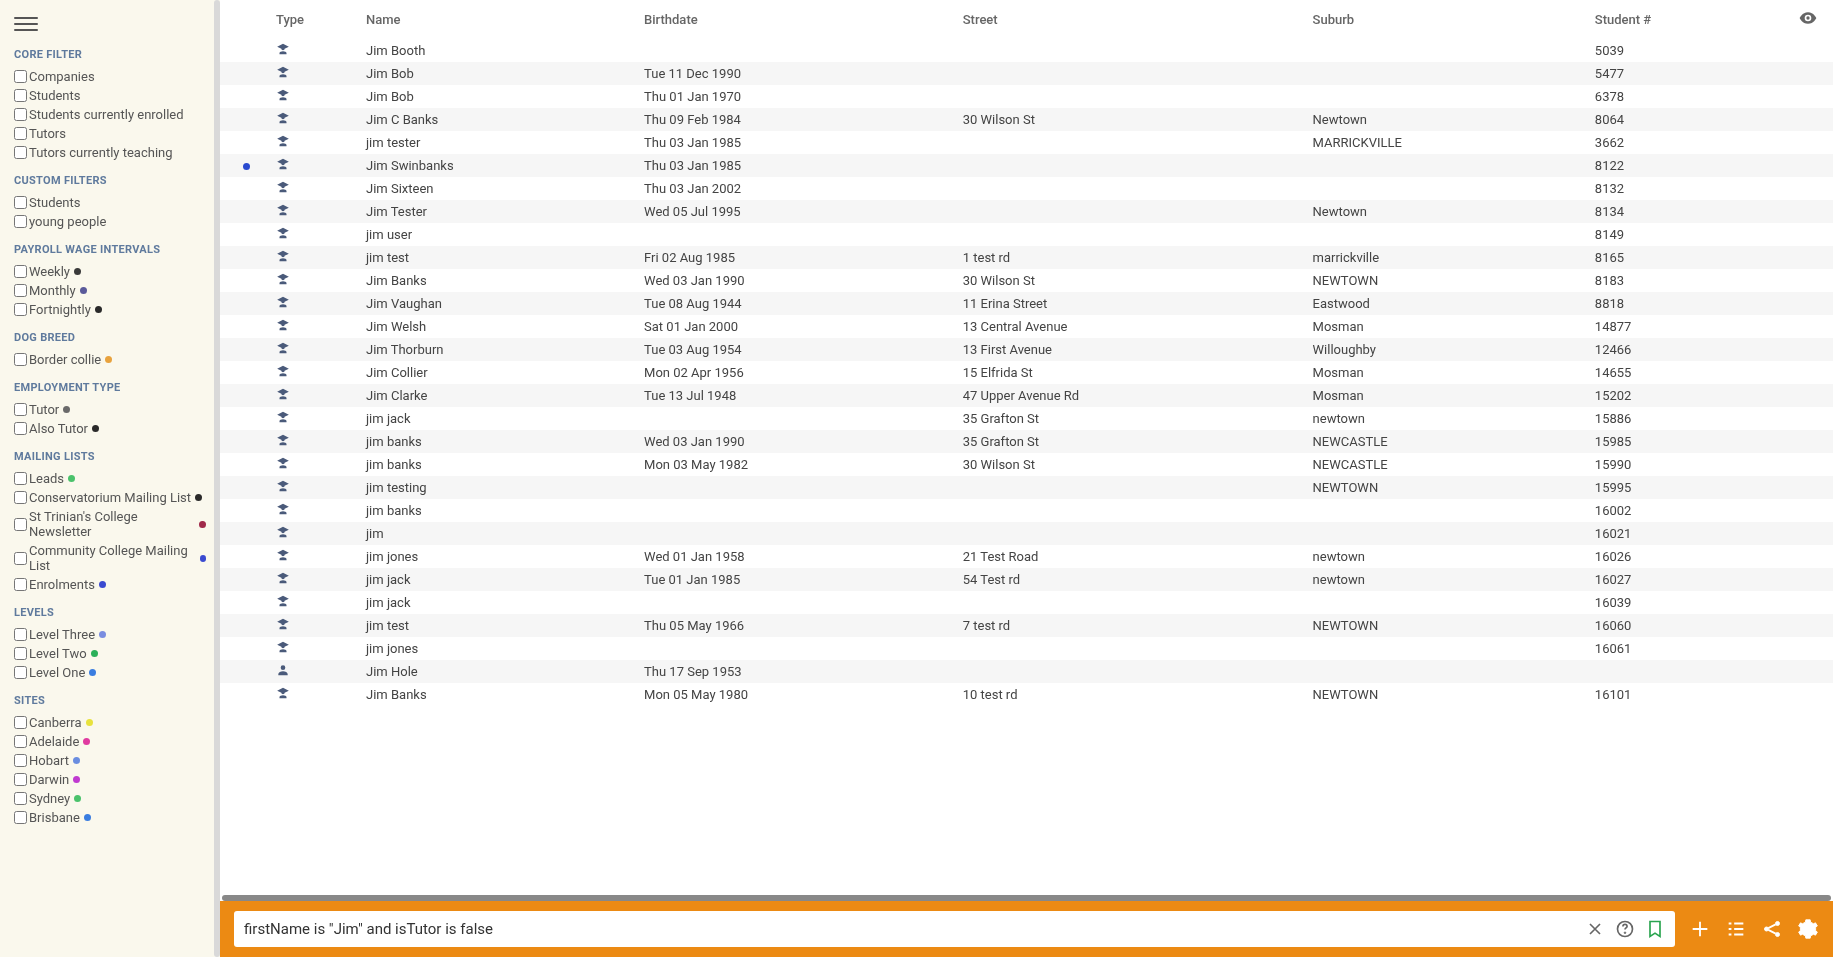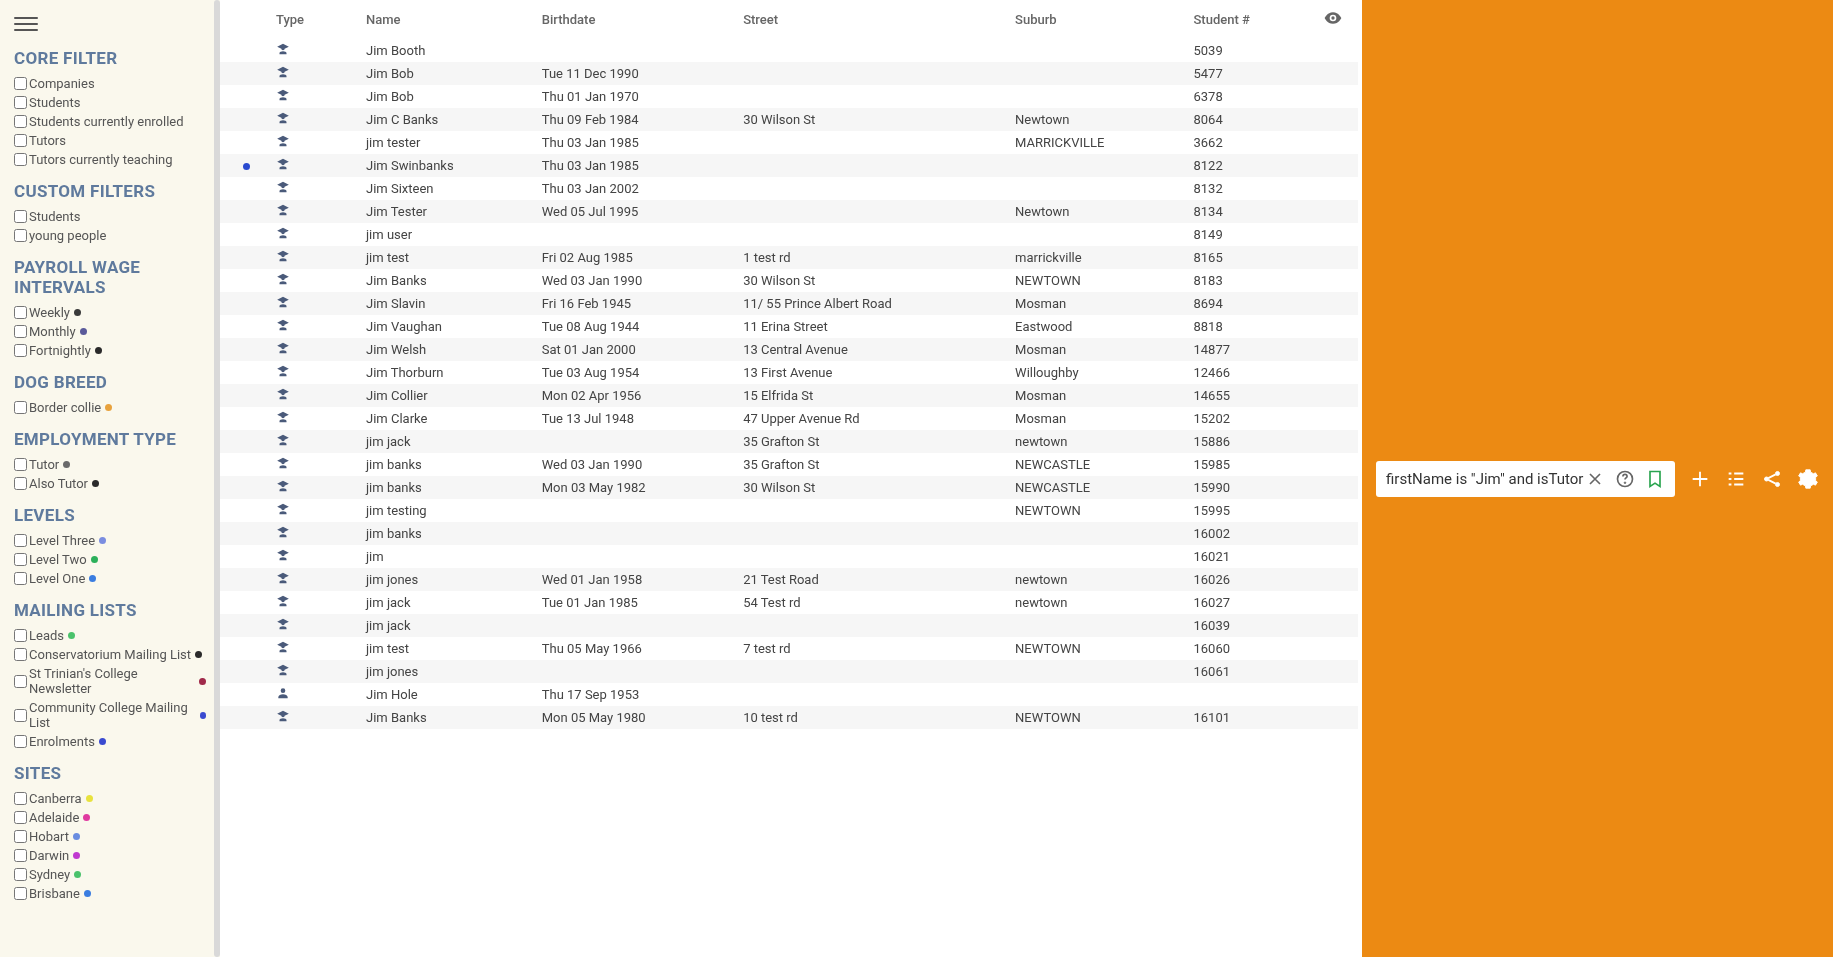--- a/index.html
+++ b/index.html
@@ -6,26 +6,26 @@
 html,body { height:100%; }
 body { display:flex; flex-direction:column; background:#fff; overflow:hidden; font-size:13px; color:#444; }
 
 .layout { display:flex; flex:1; min-height:0; }
 .sidebar { width:220px; background:#faf8ed; padding:12px 14px; overflow-y:auto; font-size:13px; position:relative; }
 .sidebar-divider { position:absolute; right:0; top:0; bottom:0; width:6px; background:#d9d9d9; border-radius:3px; }
 .hamburger { width:24px; height:24px; cursor:pointer; margin-bottom:12px; display:flex; flex-direction:column; justify-content:center; gap:4px; }
 .hamburger span { display:block; height:2px; background:#555; border-radius:1px; }
 
 .filter-section { margin-top:12px; }
-.filter-section h4 { font-size:17px; font-weight:700; color:#5f7a9d; letter-spacing:0.3px; margin-bottom:6px; }
+.filter-section h4 { font-size:11px; font-weight:700; color:#5f7a9d; letter-spacing:0.3px; margin-bottom:6px; }
 .filter-item { display:flex; align-items:center; gap:2px; padding:2px 0; font-size:13px; color:#555; cursor:pointer; }
 .filter-item input[type=checkbox] { width:13px; height:13px; border:1px solid #999; }
 .dot { width:7px; height:7px; border-radius:50%; display:inline-block; margin-left:2px; }
 
-.main { flex:1; display:flex; flex-direction:row; min-width:0;justify-content:flex-end; }
+.main { flex:1; display:flex; flex-direction:column; min-width:0;justify-content:flex-end; }
 .table-wrap { flex:1; overflow:auto; }
 table { width:100%; border-collapse:collapse; }
 thead th { text-align:left; font-weight:500; font-size:13px; color:#666; padding:8px 12px; background:#fff; position:sticky; top:0; }
 thead th:first-child { width:44px; padding-left:20px; }
 thead th.col-type { width:90px; }
 thead th.col-eye { width:50px; text-align:center; }
 tbody tr { height:22px; }
 tbody tr:nth-child(even) { background:#f6f6f6; }
 tbody td { padding:3px 12px; font-size:13px; color:#444; white-space:nowrap; }
 td.dotcell { width:44px; text-align:center; padding-left:20px; }
@@ -122,63 +122,63 @@
             <span>Tutor</span>
             <span class="dot" style="background: rgb(106, 106, 106);"></span>
           </label>
           <label class="filter-item">
             <input type="checkbox" style="">
             <span>Also Tutor</span>
             <span class="dot" style="background: rgb(42, 42, 42);"></span>
           </label>
         </div>
         <div class="filter-section">
+          <h4>MAILING LISTS</h4>
+          <label class="filter-item">
+            <input type="checkbox" style="">
+            <span>Leads</span>
+            <span class="dot" style="background: rgb(74, 194, 107);"></span>
+          </label>
+          <label class="filter-item">
+            <input type="checkbox" style="">
+            <span>Conservatorium Mailing List</span>
+            <span class="dot" style="background: rgb(42, 42, 42);"></span>
+          </label>
+          <label class="filter-item">
+            <input type="checkbox" style="">
+            <span>St Trinian's College Newsletter</span>
+            <span class="dot" style="background: rgb(160, 42, 74);"></span>
+          </label>
+          <label class="filter-item">
+            <input type="checkbox" style="">
+            <span>Community College Mailing List</span>
+            <span class="dot" style="background: rgb(58, 74, 208);"></span>
+          </label>
+          <label class="filter-item">
+            <input type="checkbox" style="">
+            <span>Enrolments</span>
+            <span class="dot" style="background: rgb(58, 74, 208);"></span>
+          </label>
+        </div>
+        <div class="filter-section">
           <h4>LEVELS</h4>
           <label class="filter-item">
             <input type="checkbox" style="">
             <span>Level Three</span>
             <span class="dot" style="background: rgb(122, 141, 224);"></span>
           </label>
           <label class="filter-item">
             <input type="checkbox" style="">
             <span>Level Two</span>
             <span class="dot" style="background: rgb(43, 176, 90);"></span>
           </label>
           <label class="filter-item">
             <input type="checkbox" style="">
             <span>Level One</span>
             <span class="dot" style="background: rgb(58, 125, 224);"></span>
-          </label>
-        </div>
-        <div class="filter-section">
-          <h4>MAILING LISTS</h4>
-          <label class="filter-item">
-            <input type="checkbox" style="">
-            <span>Leads</span>
-            <span class="dot" style="background: rgb(74, 194, 107);"></span>
-          </label>
-          <label class="filter-item">
-            <input type="checkbox" style="">
-            <span>Conservatorium Mailing List</span>
-            <span class="dot" style="background: rgb(42, 42, 42);"></span>
-          </label>
-          <label class="filter-item">
-            <input type="checkbox" style="">
-            <span>St Trinian's College Newsletter</span>
-            <span class="dot" style="background: rgb(160, 42, 74);"></span>
-          </label>
-          <label class="filter-item">
-            <input type="checkbox" style="">
-            <span>Community College Mailing List</span>
-            <span class="dot" style="background: rgb(58, 74, 208);"></span>
-          </label>
-          <label class="filter-item">
-            <input type="checkbox" style="">
-            <span>Enrolments</span>
-            <span class="dot" style="background: rgb(58, 74, 208);"></span>
           </label>
         </div>
         <div class="filter-section">
           <h4>SITES</h4>
           <label class="filter-item">
             <input type="checkbox" style="">
             <span>Canberra</span>
             <span class="dot" style="background: rgb(232, 226, 61);"></span>
           </label>
           <label class="filter-item">
@@ -354,32 +354,20 @@
             <tr>
               <td class="dotcell"></td>
               <td class="iconcell"><svg class="type-icon" viewBox="0 0 24 24">
                   <path fill="#4a5a7a" d="M12 3L2 8l10 5 10-5-10-5zm0 13c-3 0-6 1.5-6 3v2h12v-2c0-1.5-3-3-6-3zm0-2a3 3 0 100-6 3 3 0 000 6z"></path>
                 </svg></td>
               <td>Jim Banks</td>
               <td>Wed 03 Jan 1990</td>
               <td>30 Wilson St</td>
               <td>NEWTOWN</td>
               <td>8183</td>
-              <td></td>
-            </tr>
-            <tr>
-              <td class="dotcell"></td>
-              <td class="iconcell"><svg class="type-icon" viewBox="0 0 24 24">
-                  <path fill="#4a5a7a" d="M12 3L2 8l10 5 10-5-10-5zm0 13c-3 0-6 1.5-6 3v2h12v-2c0-1.5-3-3-6-3zm0-2a3 3 0 100-6 3 3 0 000 6z"></path>
-                </svg></td>
-              <td>Jim Slavin</td>
-              <td>Fri 16 Feb 1945</td>
-              <td>11/ 55 Prince Albert Road</td>
-              <td>Mosman</td>
-              <td>8694</td>
               <td></td>
             </tr>
             <tr>
               <td class="dotcell"></td>
               <td class="iconcell"><svg class="type-icon" viewBox="0 0 24 24">
                   <path fill="#4a5a7a" d="M12 3L2 8l10 5 10-5-10-5zm0 13c-3 0-6 1.5-6 3v2h12v-2c0-1.5-3-3-6-3zm0-2a3 3 0 100-6 3 3 0 000 6z"></path>
                 </svg></td>
               <td>Jim Vaughan</td>
               <td>Tue 08 Aug 1944</td>
               <td>11 Erina Street</td>

